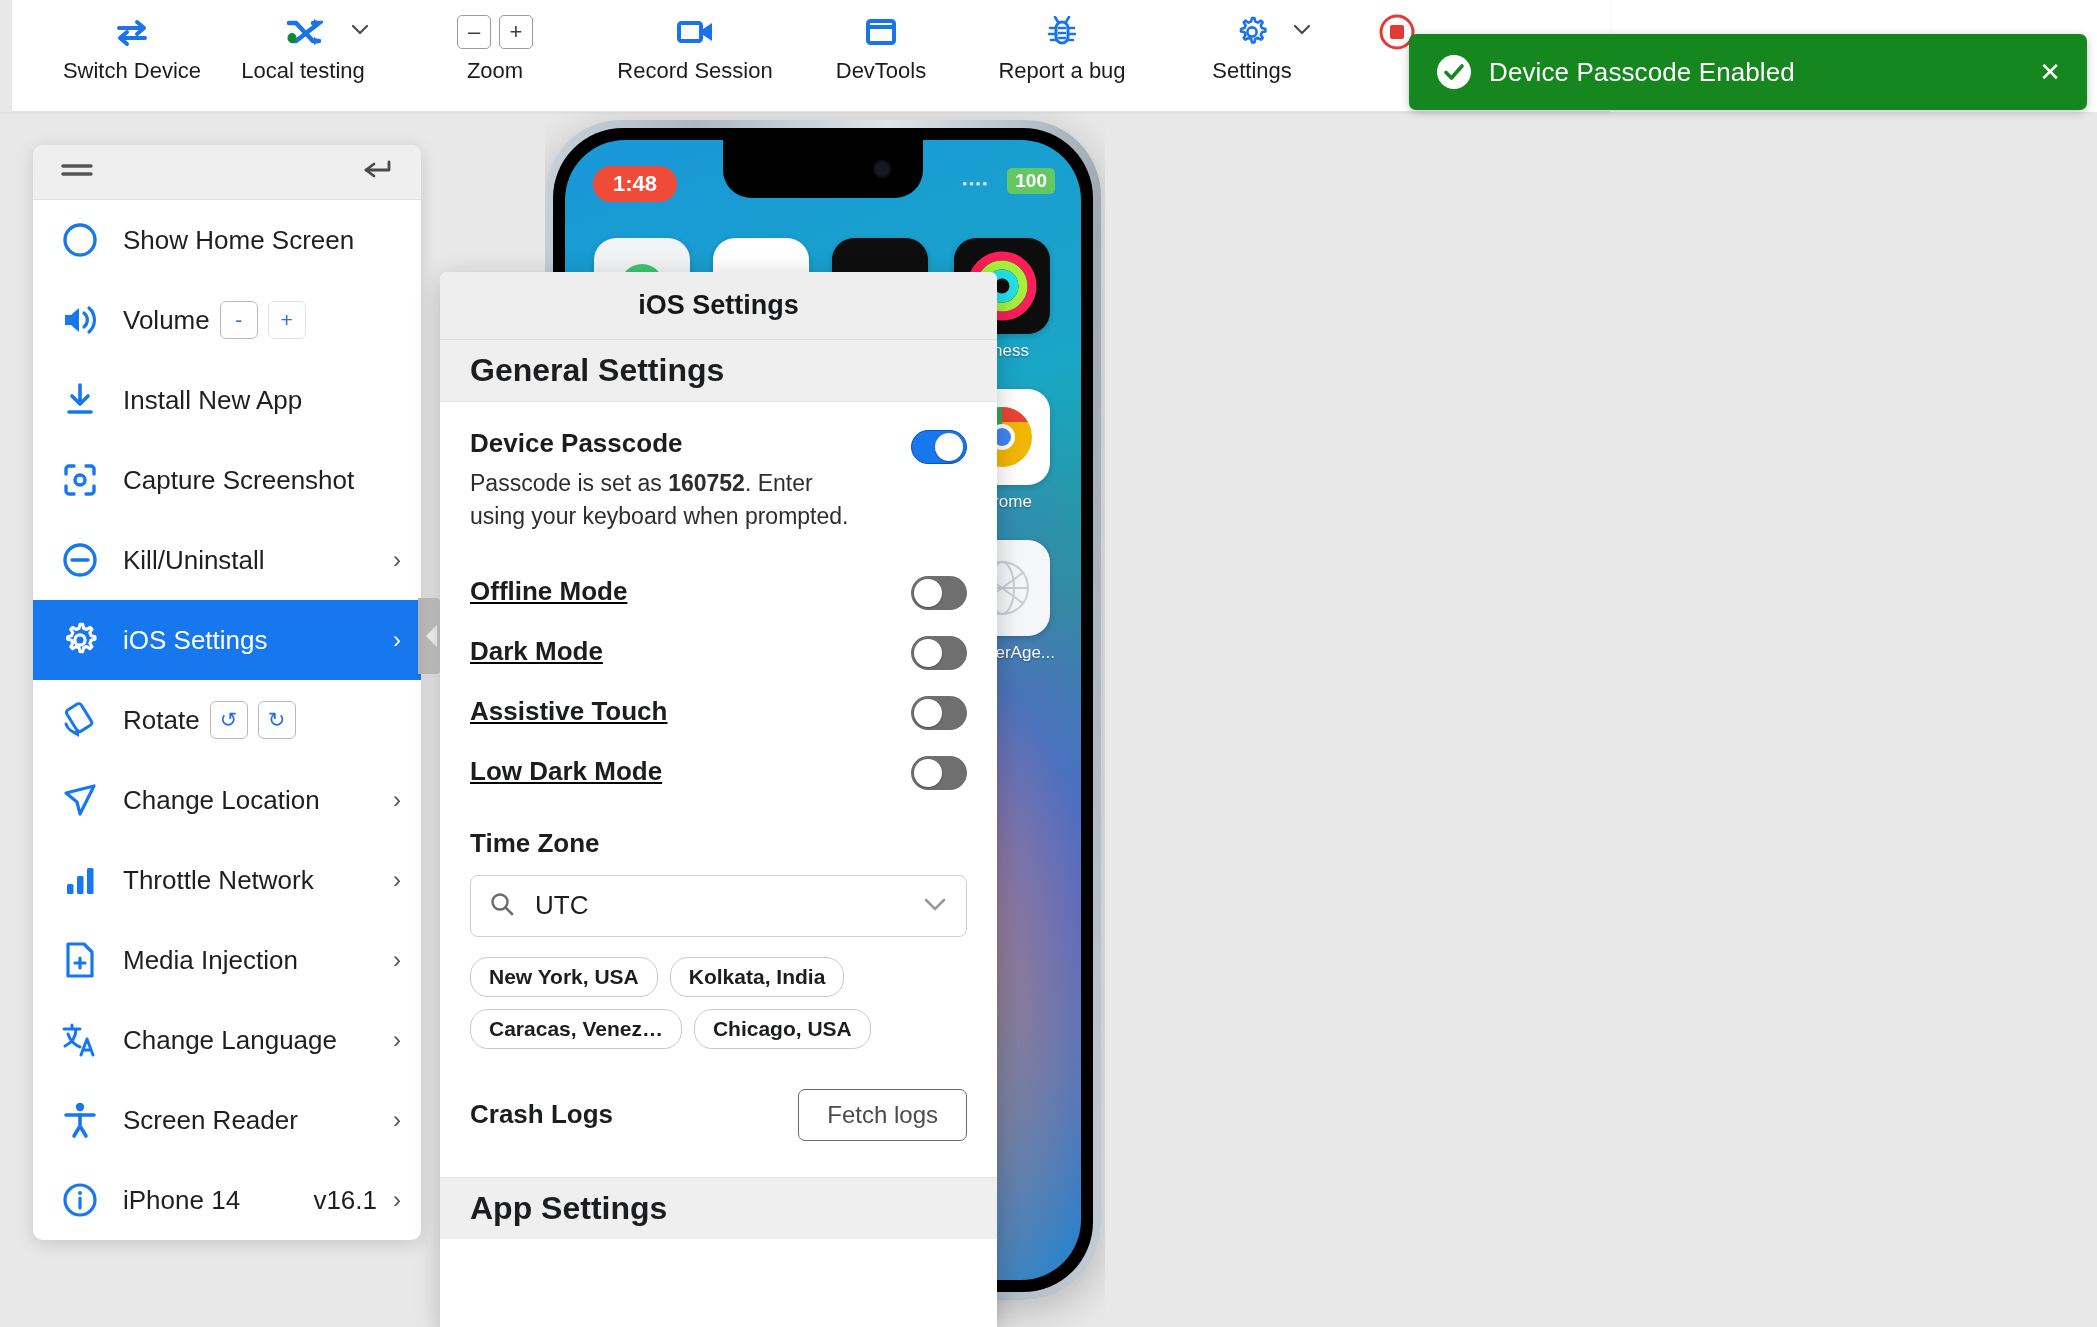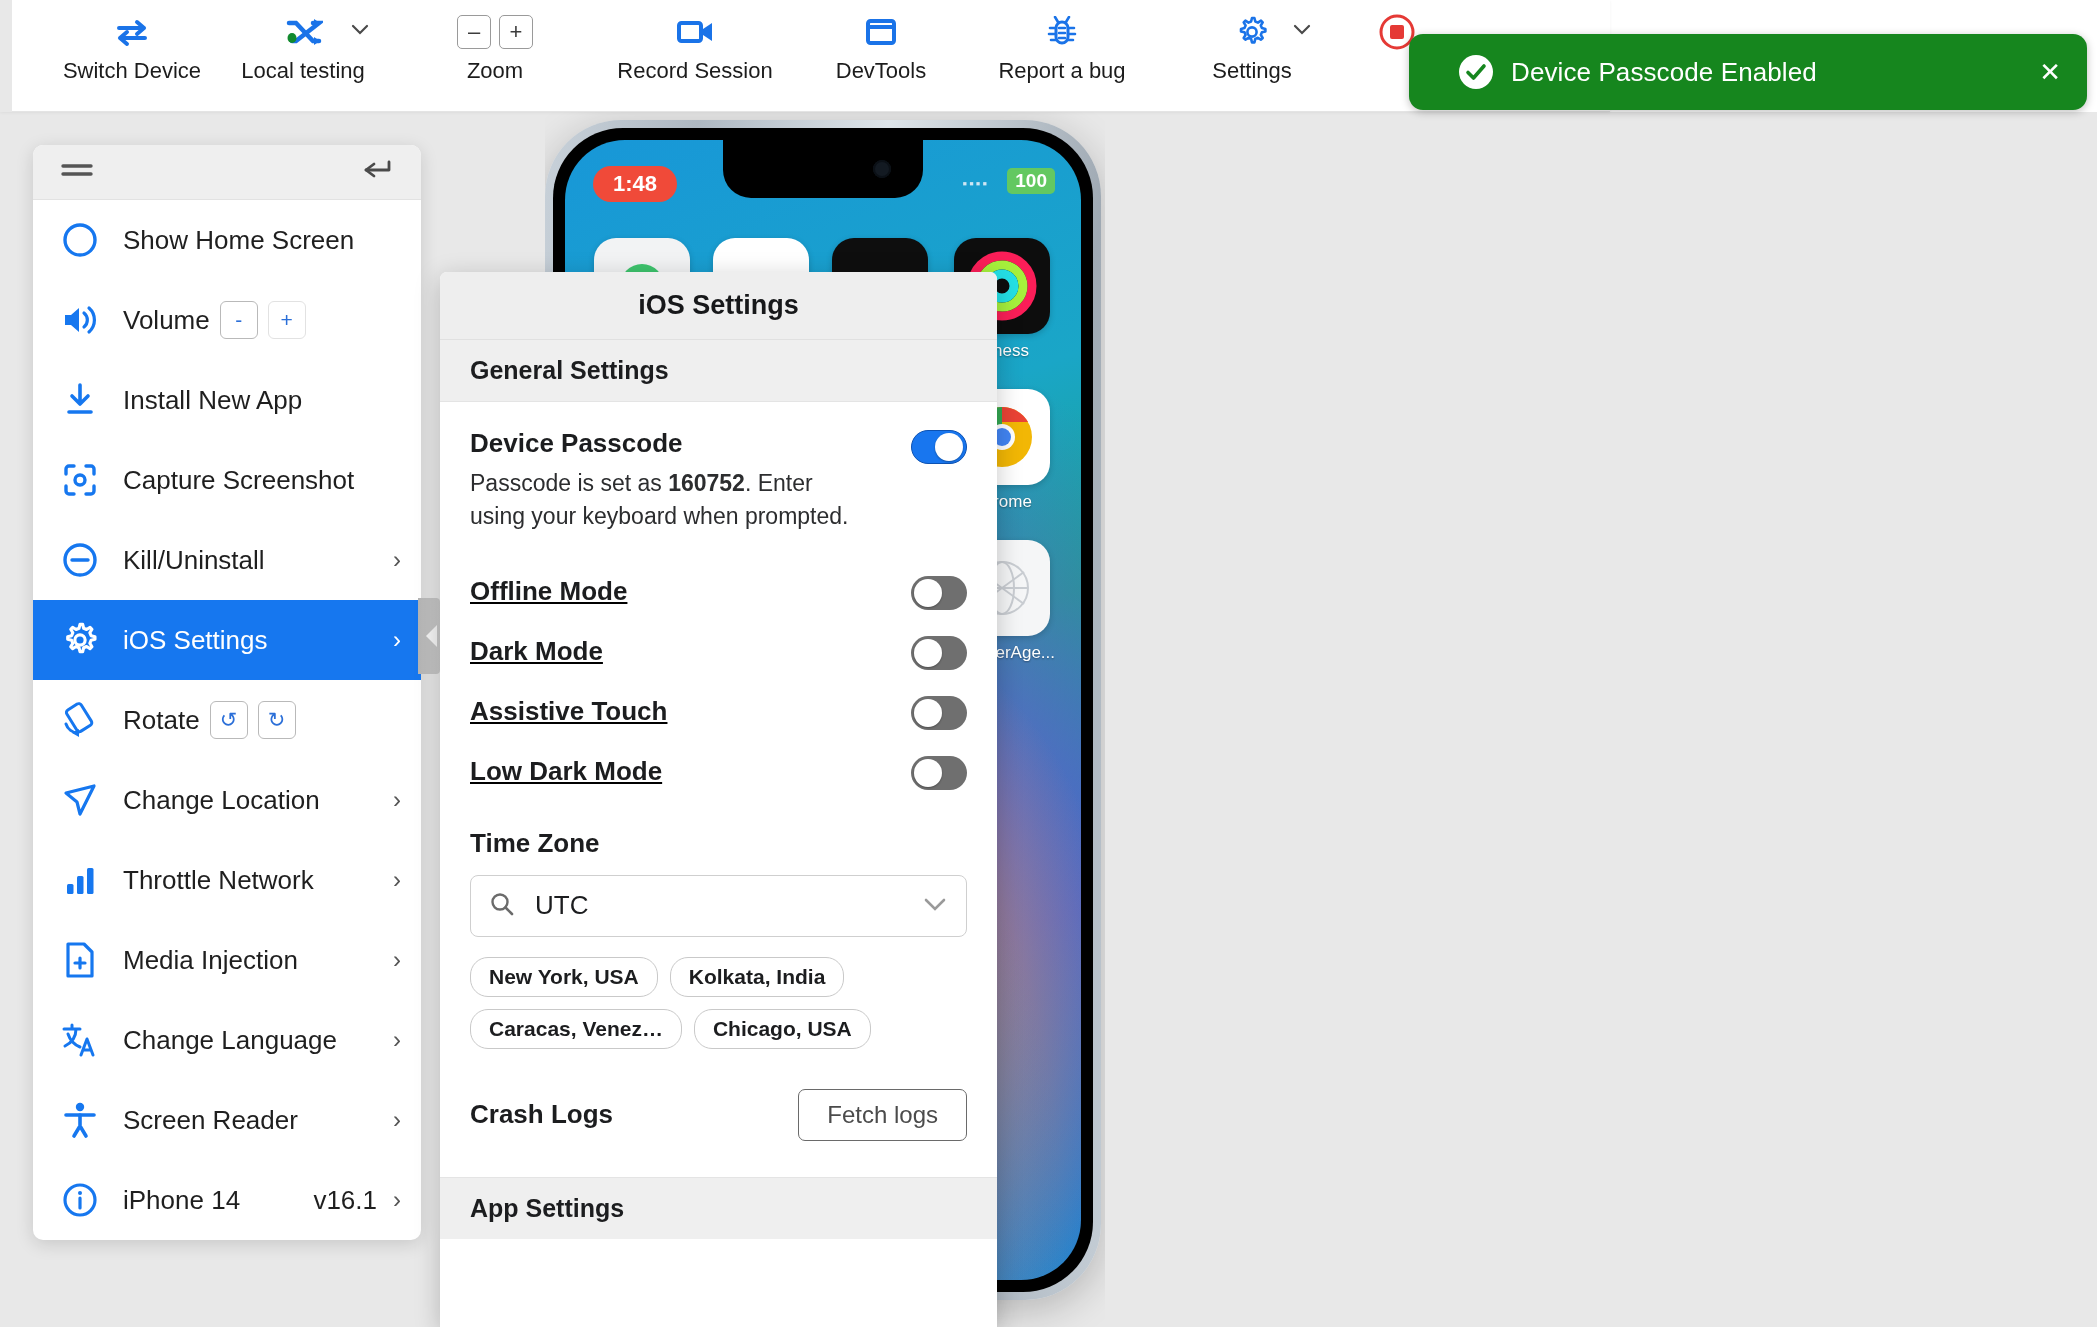--- a/index.html
+++ b/index.html
@@ -55,25 +55,24 @@
   .zoom-btn {
     width: 34px; height: 34px; border: 1px solid #9a9a9a; border-radius: 5px;
     background: #fff; color: #3c3c3c; font-size: 22px; line-height: 30px;
     display: flex; align-items: center; justify-content: center; cursor: pointer;
   }
 
   
   .toast {
     position: absolute; right: 10px; top: 34px;
     width: 678px; height: 76px;
-    background: #16861e; border-radius: 14px;
+    background: #16861e; border-radius: 7px;
     display: flex; align-items: center;
     box-shadow: 0 2px 8px rgba(0,0,0,0.25);
     z-index: 40;
-    padding-left: 22px;
   }
   .toast-check {
     width: 34px; height: 34px; border-radius: 50%; background: #ffffff;
     margin-left: 28px; display: flex; align-items: center; justify-content: center;
     flex: 0 0 auto;
   }
   .toast-msg {
     color: #ffffff; font-size: 26px; margin-left: 18px; letter-spacing: .1px;
   }
   .toast-close {
@@ -191,21 +190,21 @@
     box-shadow: 0 6px 26px rgba(0,0,0,0.22);
     z-index: 20; overflow: hidden;
   }
   .panel-title {
     height: 68px; background: #eeeeee; display: flex; align-items: center; justify-content: center;
     font-size: 27px; font-weight: bold; color: #17181a;
     border-bottom: 1px solid #e0e0e0;
   }
   .panel-section {
     height: 62px; background: #efefef; display: flex; align-items: center;
-    padding-left: 30px; font-size: 25px; font-weight: bold; color: #1c1d1f;
+    padding-left: 30px; font-size: 32px; font-weight: bold; color: #1c1d1f;
     border-bottom: 1px solid #e4e4e4;
   }
   .panel-body { padding: 0 30px; background: #fff; }
   .row {
     display: flex; align-items: flex-start; justify-content: space-between;
     padding-top: 26px;
     gap: 48px;
   }
   .row-title { font-size: 26px; font-weight: bold; color: #1c1d1f; }
   .row-sub {

